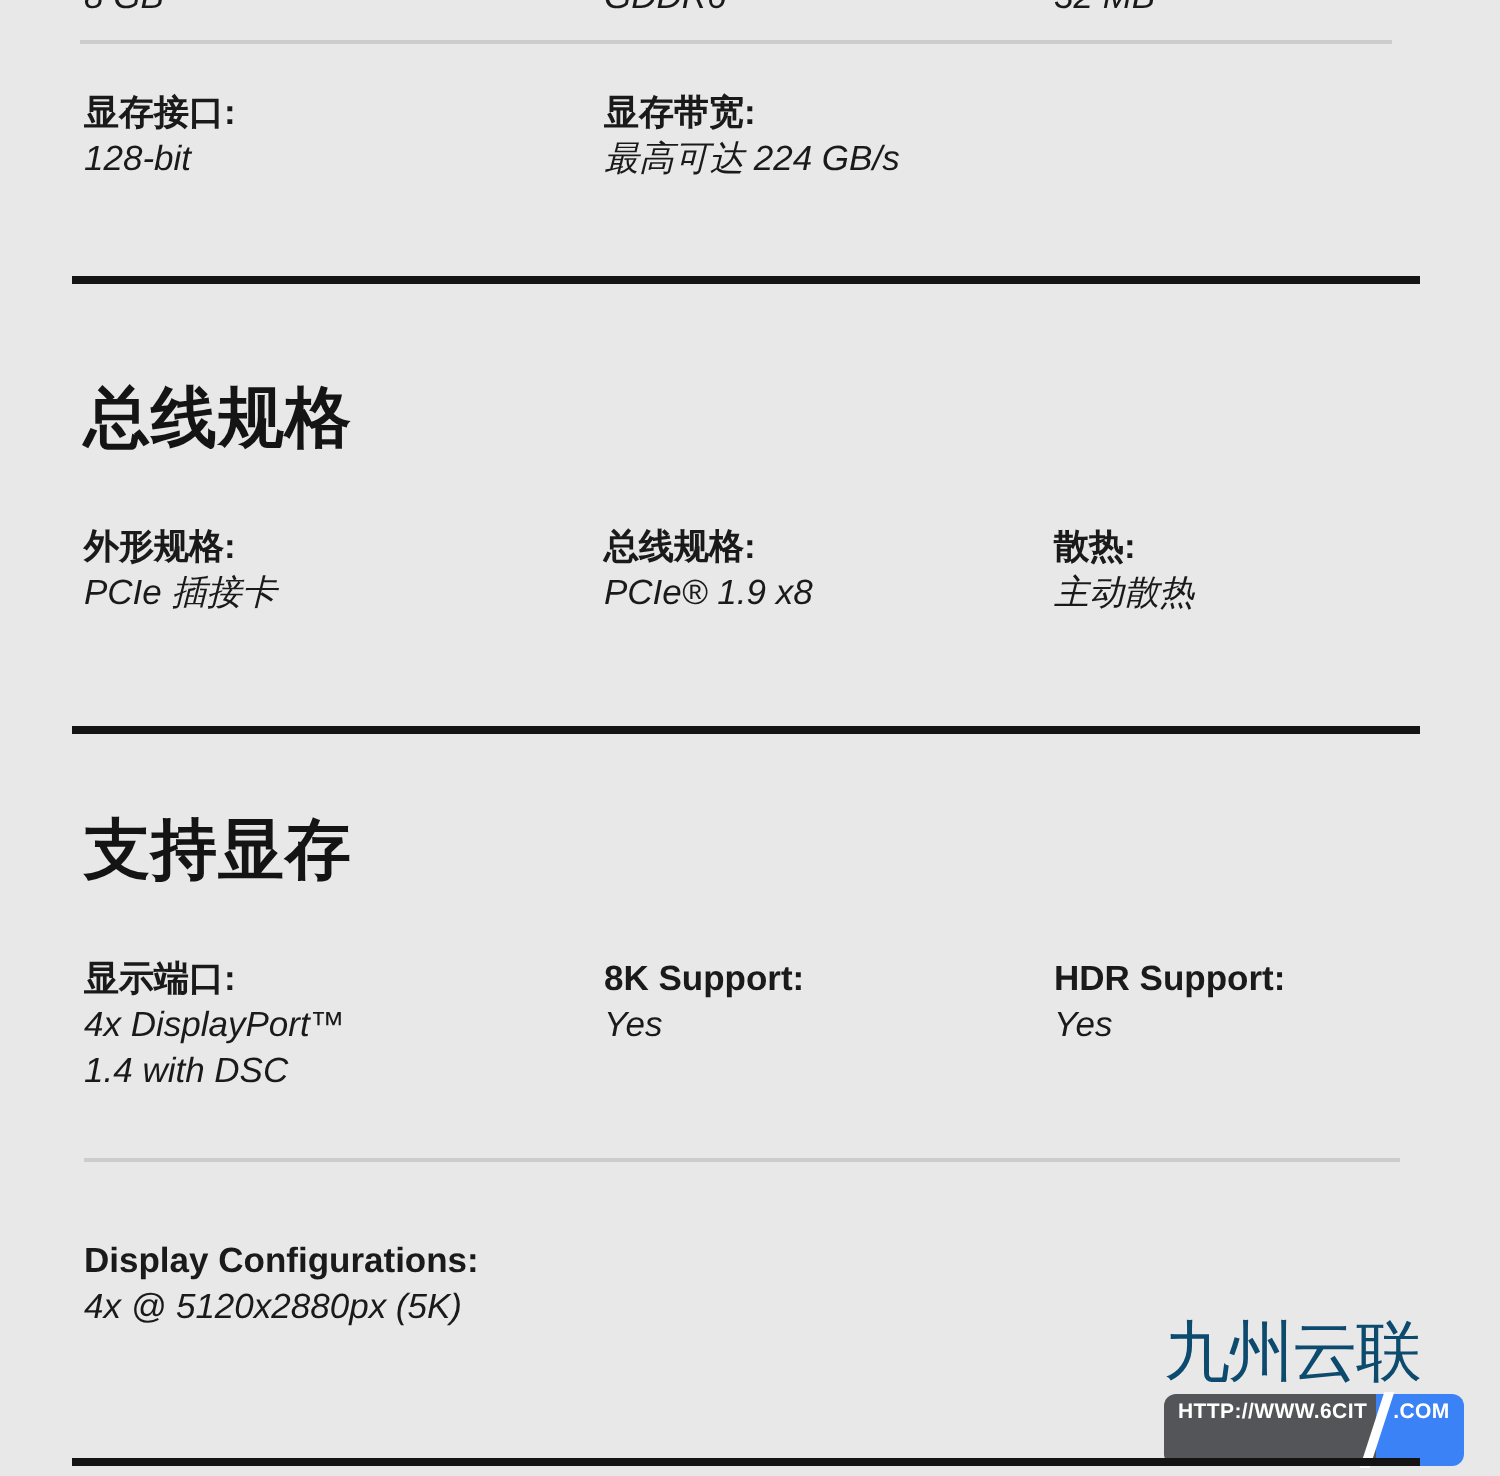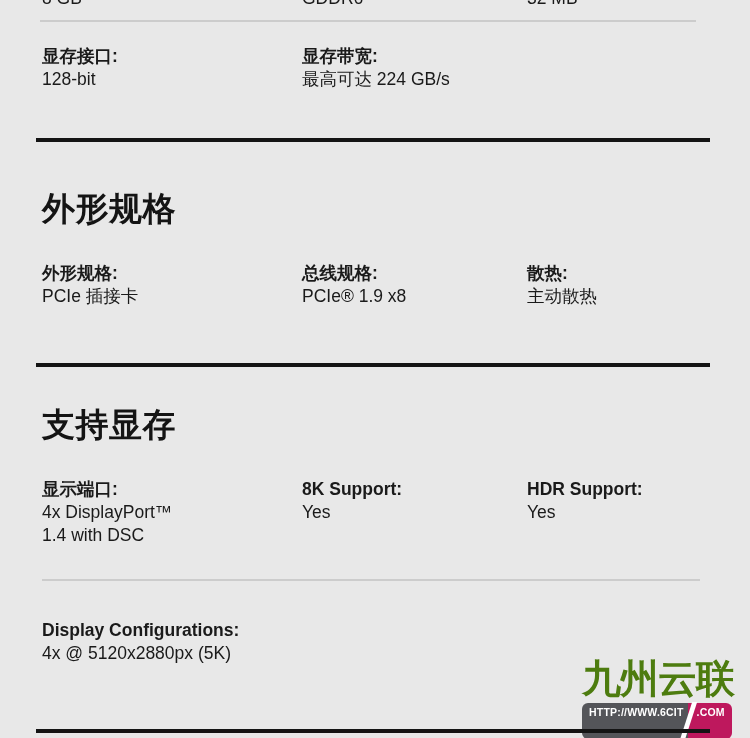--- a/index.html
+++ b/index.html
@@ -33,20 +33,21 @@
     font-size: 17.5px;
     font-weight: 700;
     line-height: 23px;
     white-space: nowrap;
   }
   .value {
     font-size: 17.5px;
     font-weight: 400;
     line-height: 23px;
     white-space: nowrap;
+    font-style: italic;
   }
   
   .hr-thin {
     position: absolute;
     height: 2px;
     background: #cccccc;
   }
   .hr-thick {
     position: absolute;
     left: 36px;
@@ -70,25 +71,25 @@
     position: absolute;
     left: 42px;
   }
   
   .wm {
     position: absolute;
     left: 582px;
     top: 659px;
   }
   .wm-name {
-    font-size: 39px;
-    font-weight: 700;
+    font-size: 33px;
+    font-weight: 400;
     line-height: 1;
     letter-spacing: -1px;
-    color: #4d7c0f;
+    color: #0c4a6e;
     white-space: nowrap;
   }
   .wm-badge {
     display: flex;
     margin-top: 5px;
     height: 36px;
     width: fit-content;
     font-size: 10.5px;
     font-weight: 700;
     line-height: 18px;
@@ -96,21 +97,21 @@
     letter-spacing: 0.2px;
     white-space: nowrap;
   }
   .wm-badge-left {
     background: #545559;
     border-radius: 6px 0 0 6px;
     padding: 0 4px 0 7px;
   }
   .wm-badge-right {
     position: relative;
-    background: #be185d;
+    background: #3b82f6;
     border-radius: 0 6px 6px 0;
     padding: 0 7px 0 9px;
   }
   .wm-badge-right::before {
     content: "";
     position: absolute;
     left: -2px;
     top: -1px;
     bottom: -1px;
     width: 5px;
@@ -143,21 +144,21 @@
       <div class="value">128-bit</div>
     </div>
     <div class="cell">
       <div class="label">显存带宽:</div>
       <div class="value">最高可达 224 GB/s</div>
     </div>
   </div>
 
   <div class="hr-thick" style="top:138px"></div>
 
-  <h2 class="section-title" style="top:189px">外形规格</h2>
+  <h2 class="section-title" style="top:189px">总线规格</h2>
 
   <div class="row" style="top:262px">
     <div class="cell">
       <div class="label">外形规格:</div>
       <div class="value">PCIe 插接卡</div>
     </div>
     <div class="cell">
       <div class="label">总线规格:</div>
       <div class="value">PCIe® 1.9 x8</div>
     </div>

